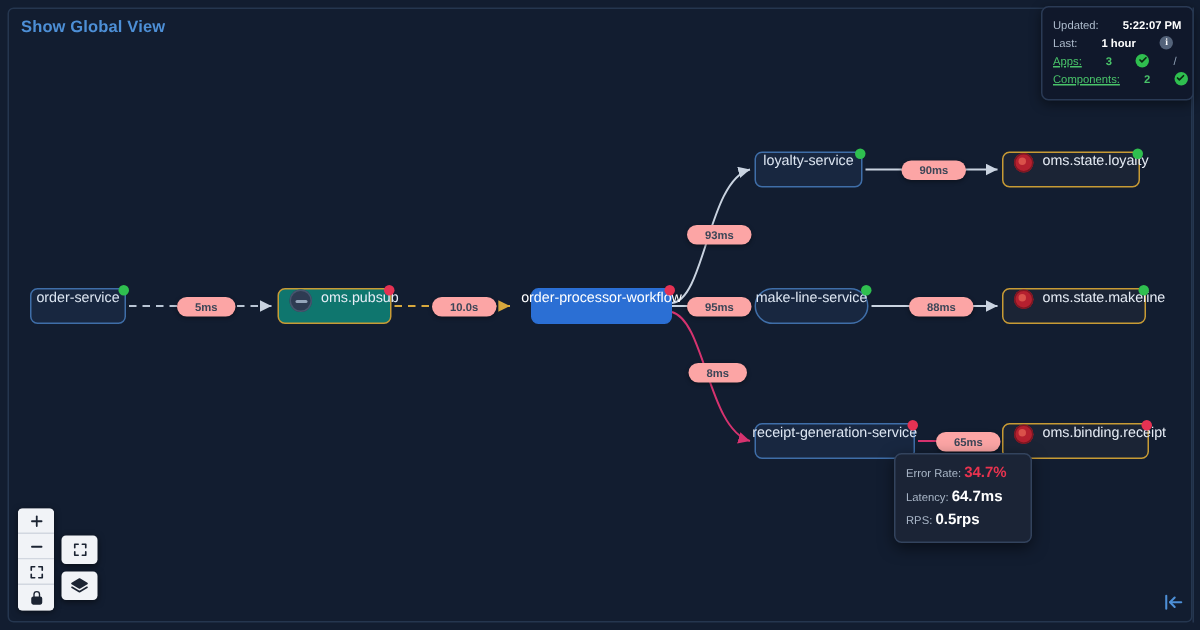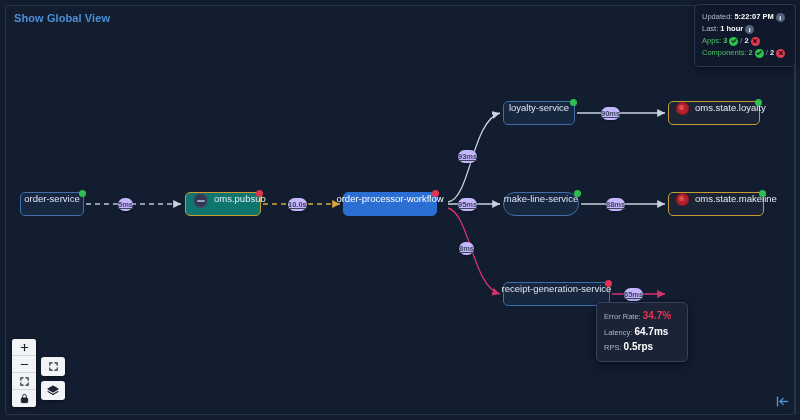--- a/index.html
+++ b/index.html
@@ -34,24 +34,24 @@
     padding:6px 7px 7px 7px;box-sizing:border-box;
     box-shadow:0 2px 8px rgba(0,0,0,.45);
   }
   .panel-head{display:flex;align-items:center;justify-content:space-between;margin-bottom:5px;}
   .panel-title{font-size:8.5px;font-weight:bold;color:#e8edf5;letter-spacing:.35px;}
   .refresh-btn{
     width:17px;height:17px;border-radius:50%;
     background:#3b7fd4;display:flex;align-items:center;justify-content:center;
     cursor:pointer;flex:none;
   }
-  .panel-row{font-size:7.5px;color:#c7d2e0;line-height:1.45;display:flex;align-items:center;gap:2px;margin-top:1px;white-space:nowrap;}
+  .panel-row{font-size:7.5px;color:#c7d2e0;line-height:1.45;display:flex;gap:16px;margin-top:1px;white-space:nowrap;}
   .panel-row .lbl{color:#aebccd;}
   .panel-row .val{color:#ffffff;font-weight:bold;}
-  .panel-row.ok .lbl{color:#49c46a;}
+  .panel-row.ok .lbl{color:#49c46a;text-decoration:underline;}
   .panel-row.ok .val{color:#49c46a;}
   .badge-i{
     width:9px;height:9px;border-radius:50%;background:#54637a;color:#fff;
     font-size:6.5px;font-weight:bold;display:inline-flex;align-items:center;justify-content:center;
     font-family:"Liberation Serif",serif;flex:none;
   }
   .dot-ok{width:9px;height:9px;border-radius:50%;background:#2fbf4f;display:inline-flex;align-items:center;justify-content:center;flex:none;}
   .dot-err{width:9px;height:9px;border-radius:50%;background:#e03b52;display:inline-flex;align-items:center;justify-content:center;flex:none;}
   .dot-ok svg,.dot-err svg{display:block;}
   .sep{color:#8fa0b5;}
@@ -97,25 +97,25 @@
     box-shadow:inset 0 0 0 1px #46566f;
   }
   .pubsub-icon::after{
     content:"";position:absolute;left:3.5px;top:6.5px;
     width:8px;height:2px;border-radius:1px;background:#95a5bb;
   }
 
   
   .elabel{
     position:absolute;
-    background:#c4b5fd;color:#3c4657;
+    background:#fca5a5;color:#3c4657;
     font-size:7.5px;font-weight:bold;
-    border-radius:8px;padding:2px 0;
+    border-radius:8px;padding:2px 12px;
     box-shadow:0 1px 3px rgba(0,0,0,.4);
-    white-space:nowrap;cursor:pointer;text-decoration:underline;
+    white-space:nowrap;cursor:pointer;
   }
 
   
   .tooltip{
     position:absolute;left:596px;top:302px;width:92px;
     background:#1b2436;border:1px solid #33435d;border-radius:5px;
     padding:5px 7px 6px 7px;box-sizing:border-box;
     box-shadow:0 3px 10px rgba(0,0,0,.5);
   }
   .tt-row{font-size:7.5px;color:#aab7c8;line-height:1.55;white-space:nowrap;}
@@ -243,21 +243,21 @@
     <span>order-service</span>
     <span class="status-dot st-green"></span>
   </div>
 
   <div class="node node-res" style="left:185px;top:192px;width:76px;background:#0f766e;">
     <span class="pubsub-icon"></span>
     <span>oms.pubsub</span>
     <span class="status-dot st-red"></span>
   </div>
 
-  <div class="node node-wf" style="left:343px;top:192px;width:94px;">
+  <div class="node node-wf" style="left:354px;top:192px;width:94px;">
     <span>order-processor-workflow</span>
     <span class="status-dot st-red"></span>
   </div>
 
   <div class="node node-svc" style="left:503px;top:101px;width:72px;">
     <span>loyalty-service</span>
     <span class="status-dot st-green"></span>
   </div>
 
   <div class="node node-res" style="left:668px;top:101px;width:92px;">
@@ -275,20 +275,25 @@
     <span class="res-icon"></span>
     <span>oms.state.makeline</span>
     <span class="status-dot st-green"></span>
   </div>
 
   <div class="node node-svc" style="left:503px;top:282px;width:107px;">
     <span>receipt-generation-service</span>
     <span class="status-dot st-red"></span>
   </div>
 
+  <div class="node node-res" style="left:668px;top:282px;width:98px;">
+    <span class="res-icon"></span>
+    <span>oms.binding.receipt</span>
+    <span class="status-dot st-red"></span>
+  </div>
 
   <div class="elabel" style="left:118px;top:198px;">5ms</div>
   <div class="elabel" style="left:288px;top:198px;">10.0s</div>
   <div class="elabel" style="left:458px;top:150px;">93ms</div>
   <div class="elabel" style="left:458px;top:198px;">95ms</div>
   <div class="elabel" style="left:459px;top:242px;">8ms</div>
   <div class="elabel" style="left:601px;top:107px;">90ms</div>
   <div class="elabel" style="left:606px;top:198px;">88ms</div>
   <div class="elabel" style="left:624px;top:288px;">65ms</div>
 

